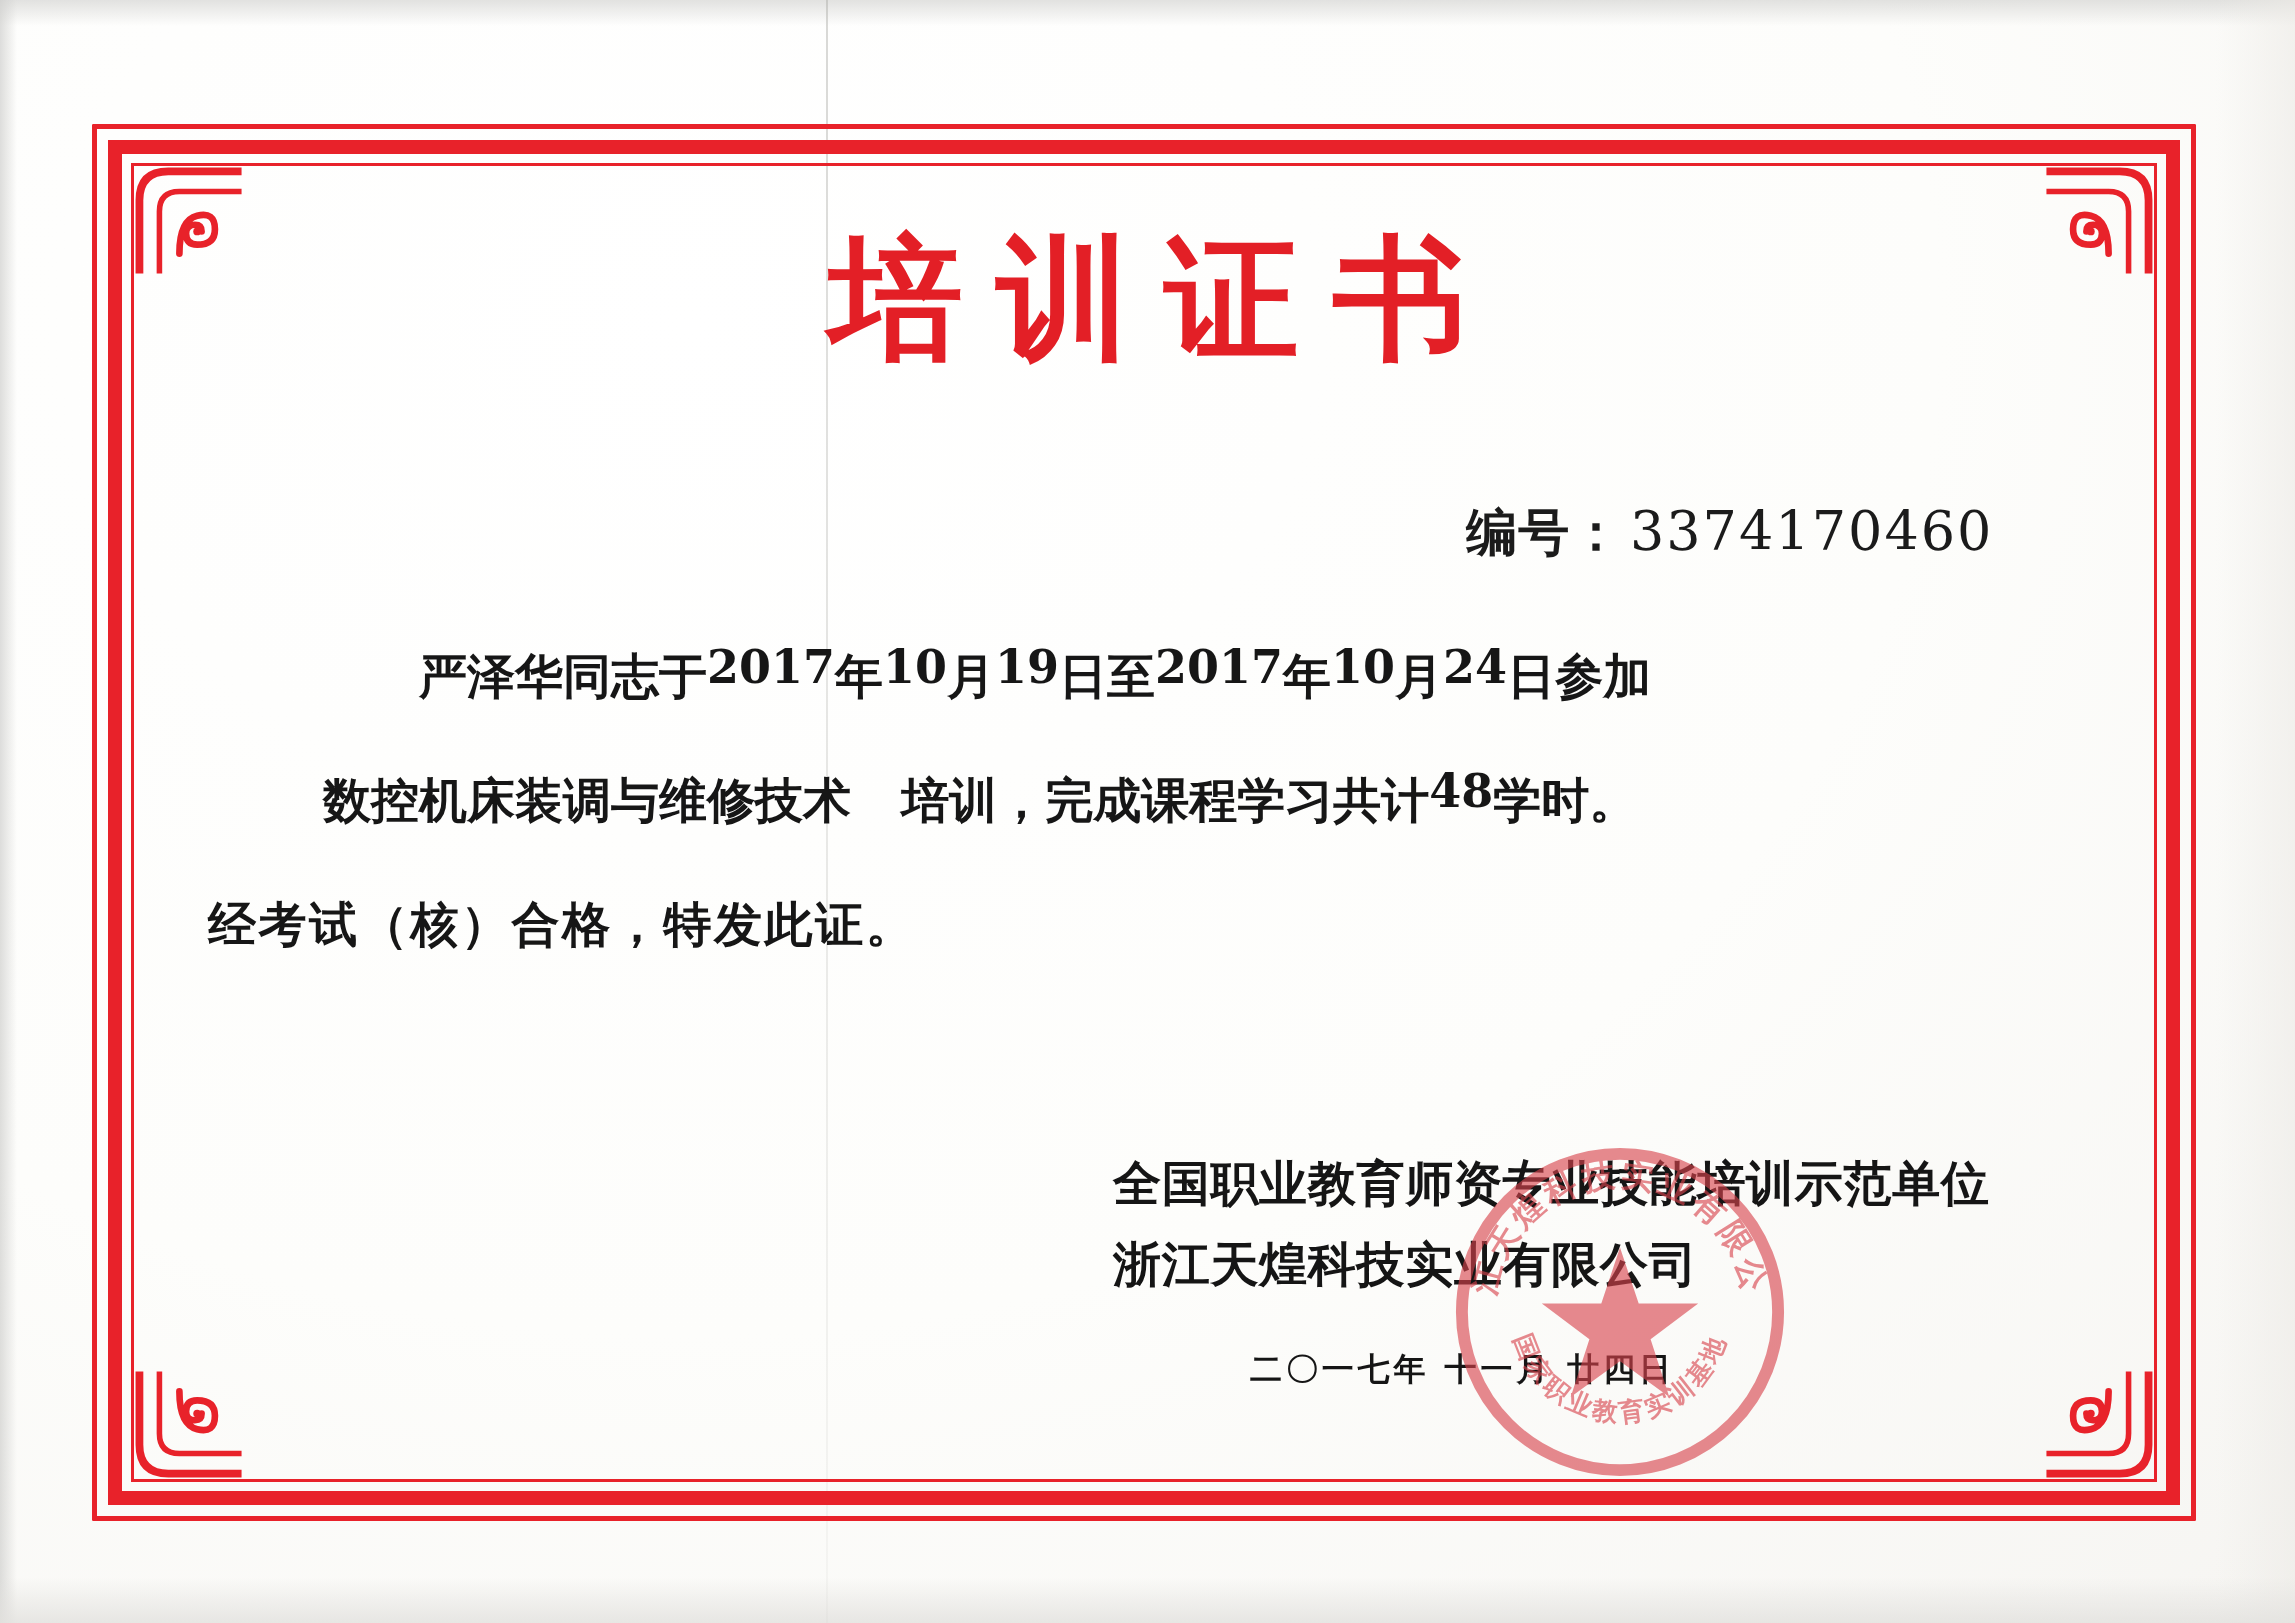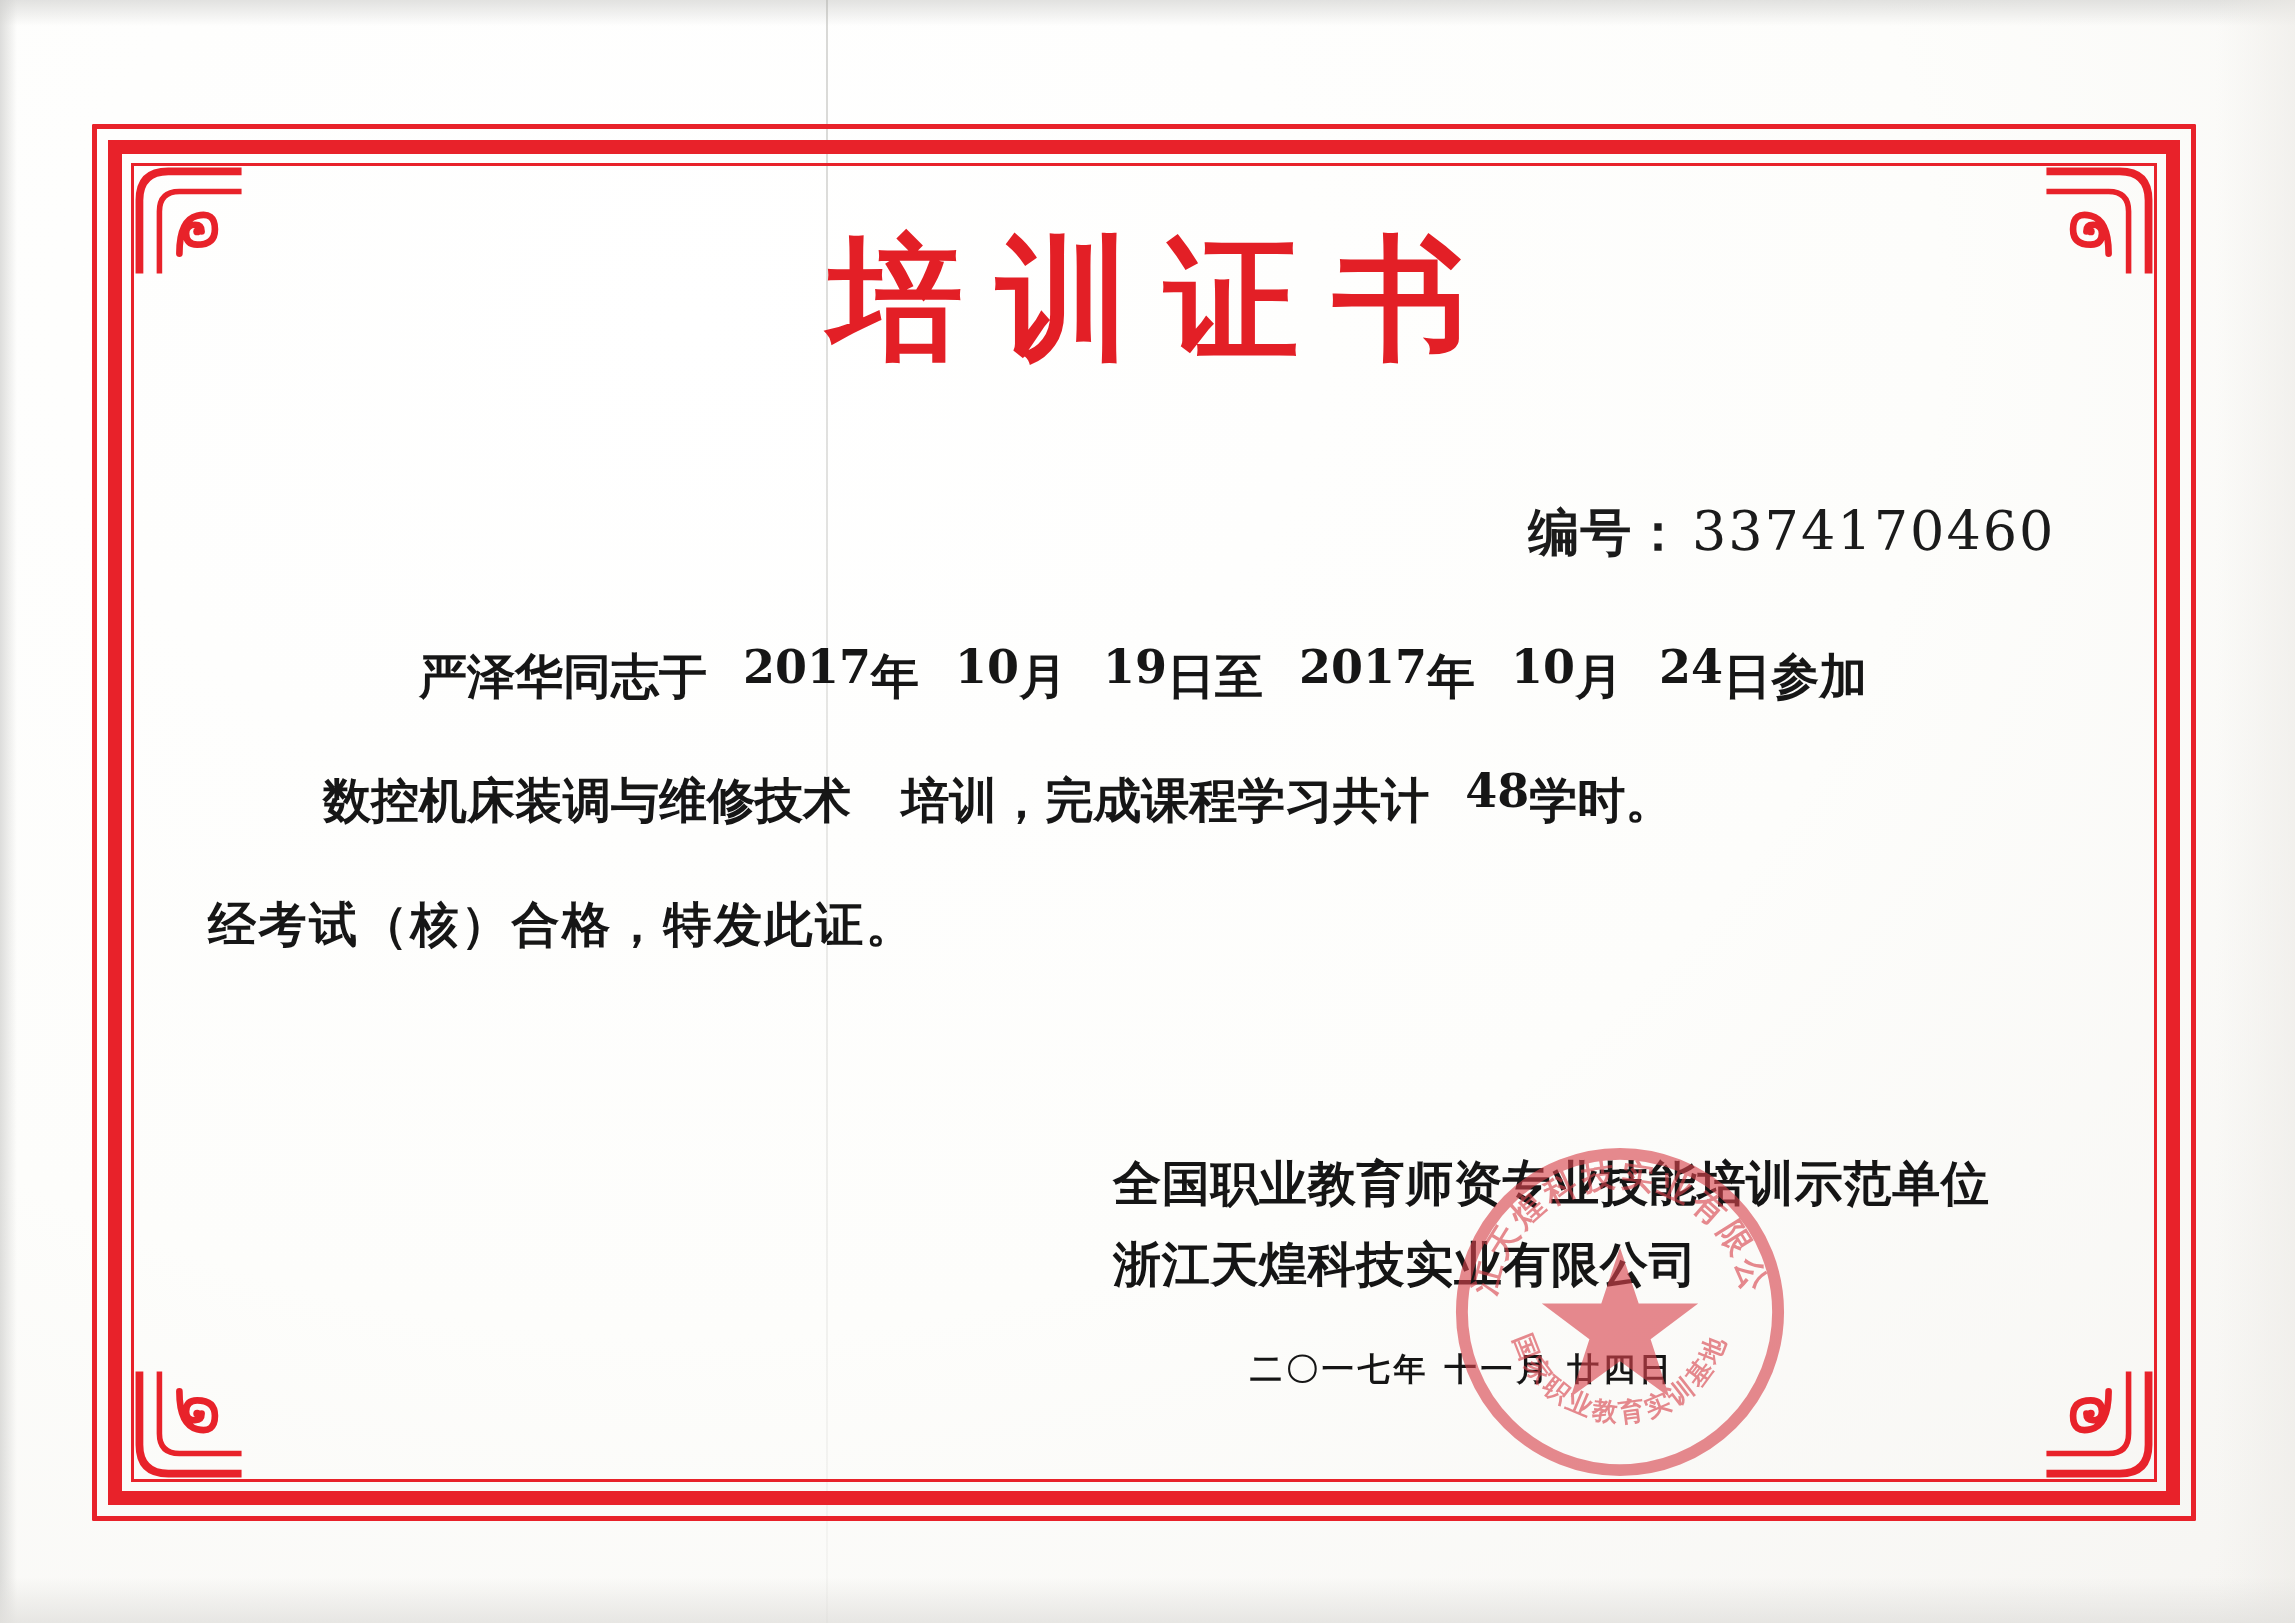--- a/index.html
+++ b/index.html
@@ -105,21 +105,21 @@
     font-weight: bold;
     font-size: 134px;
     letter-spacing: 34px;
     text-indent: 34px;
     line-height: 1;
   }
 
   #serial-row {
     position: absolute;
     top: 499px;
-    left: 1528px;
+    left: 1466px;
     display: flex;
     align-items: baseline;
     color: #1b1b1b;
   }
   #serial-label {
     font-size: 51px;
     font-weight: 600;
     letter-spacing: 1.3px;
   }
   #serial-value {
@@ -138,21 +138,20 @@
   }
   .fill-cn {
     font-weight: 700;
     text-align: right;
   }
   .sup-num {
     font-family: "DejaVu Serif", "Liberation Serif", serif;
     font-size: 46px;
     position: relative;
     top: -10.5px;
-    margin-left: 36px;
   }
 
   #line1 { top: 645px; left: 419px; }
   #line2 { top: 769px; left: 323px; }
   #line3 { top: 893px; left: 208px; letter-spacing: 2.6px; }
 
   #issuer-block {
     position: absolute;
     top: 1152px;
     left: 1113px;

